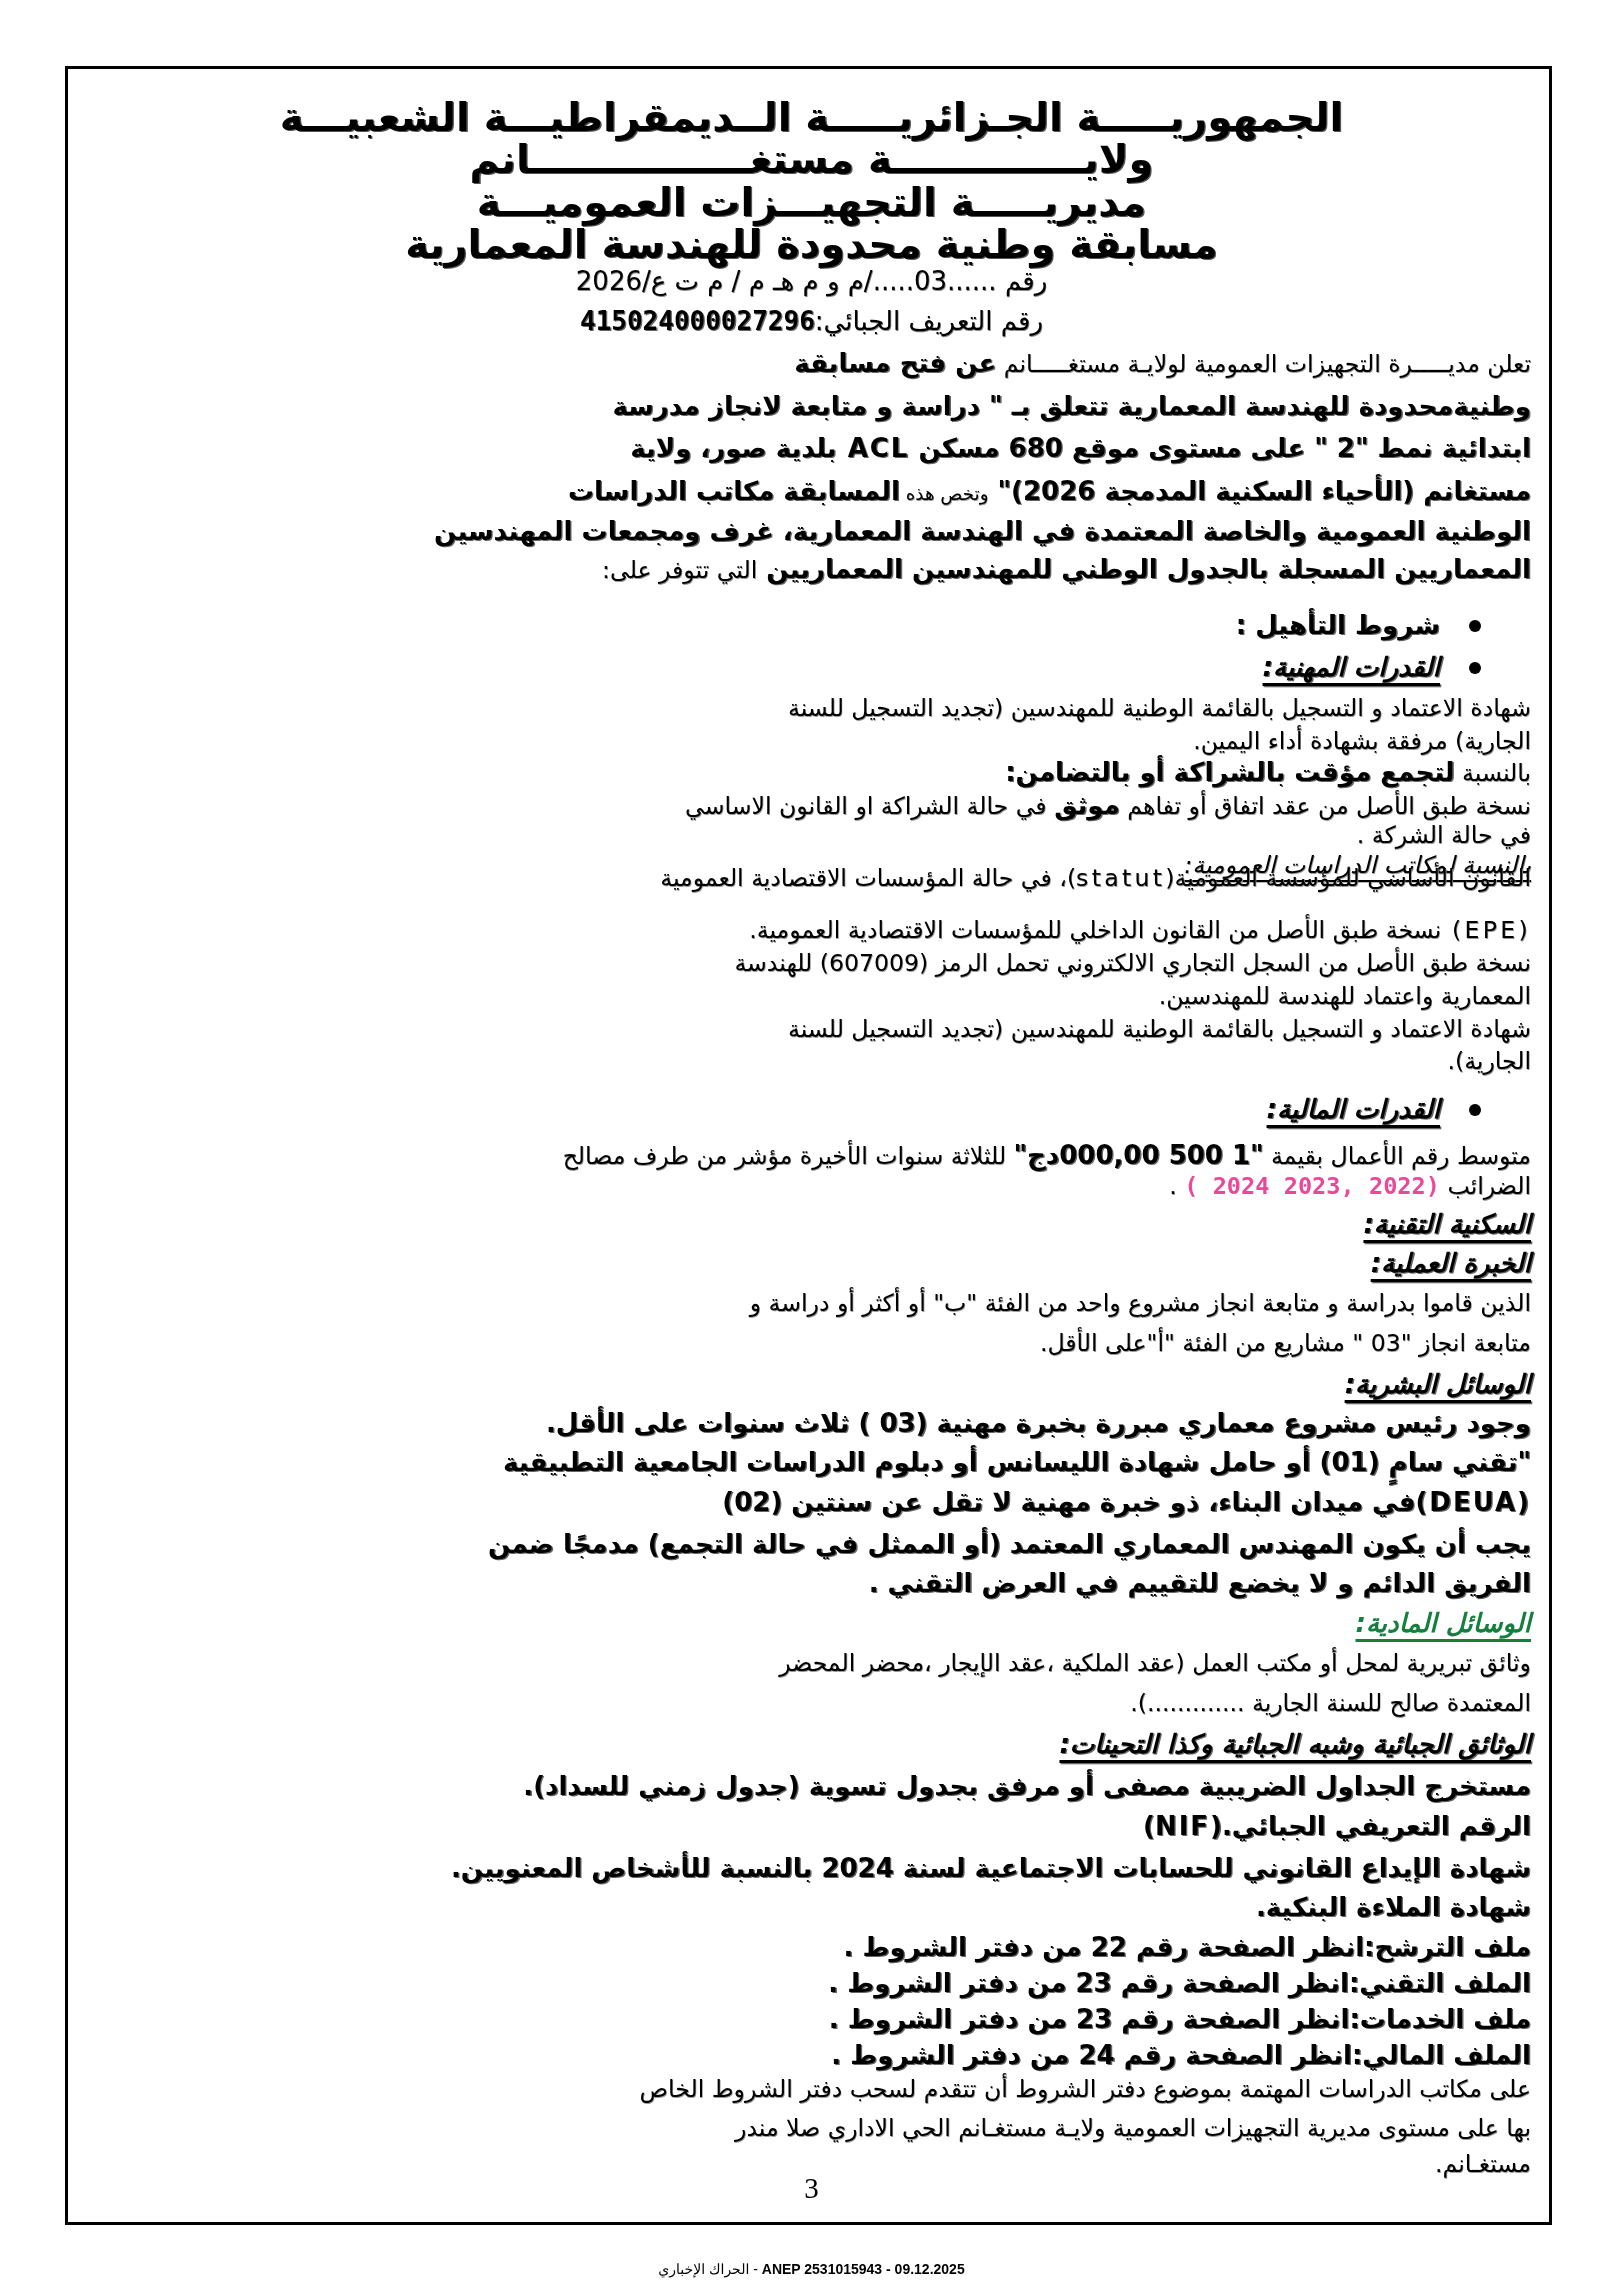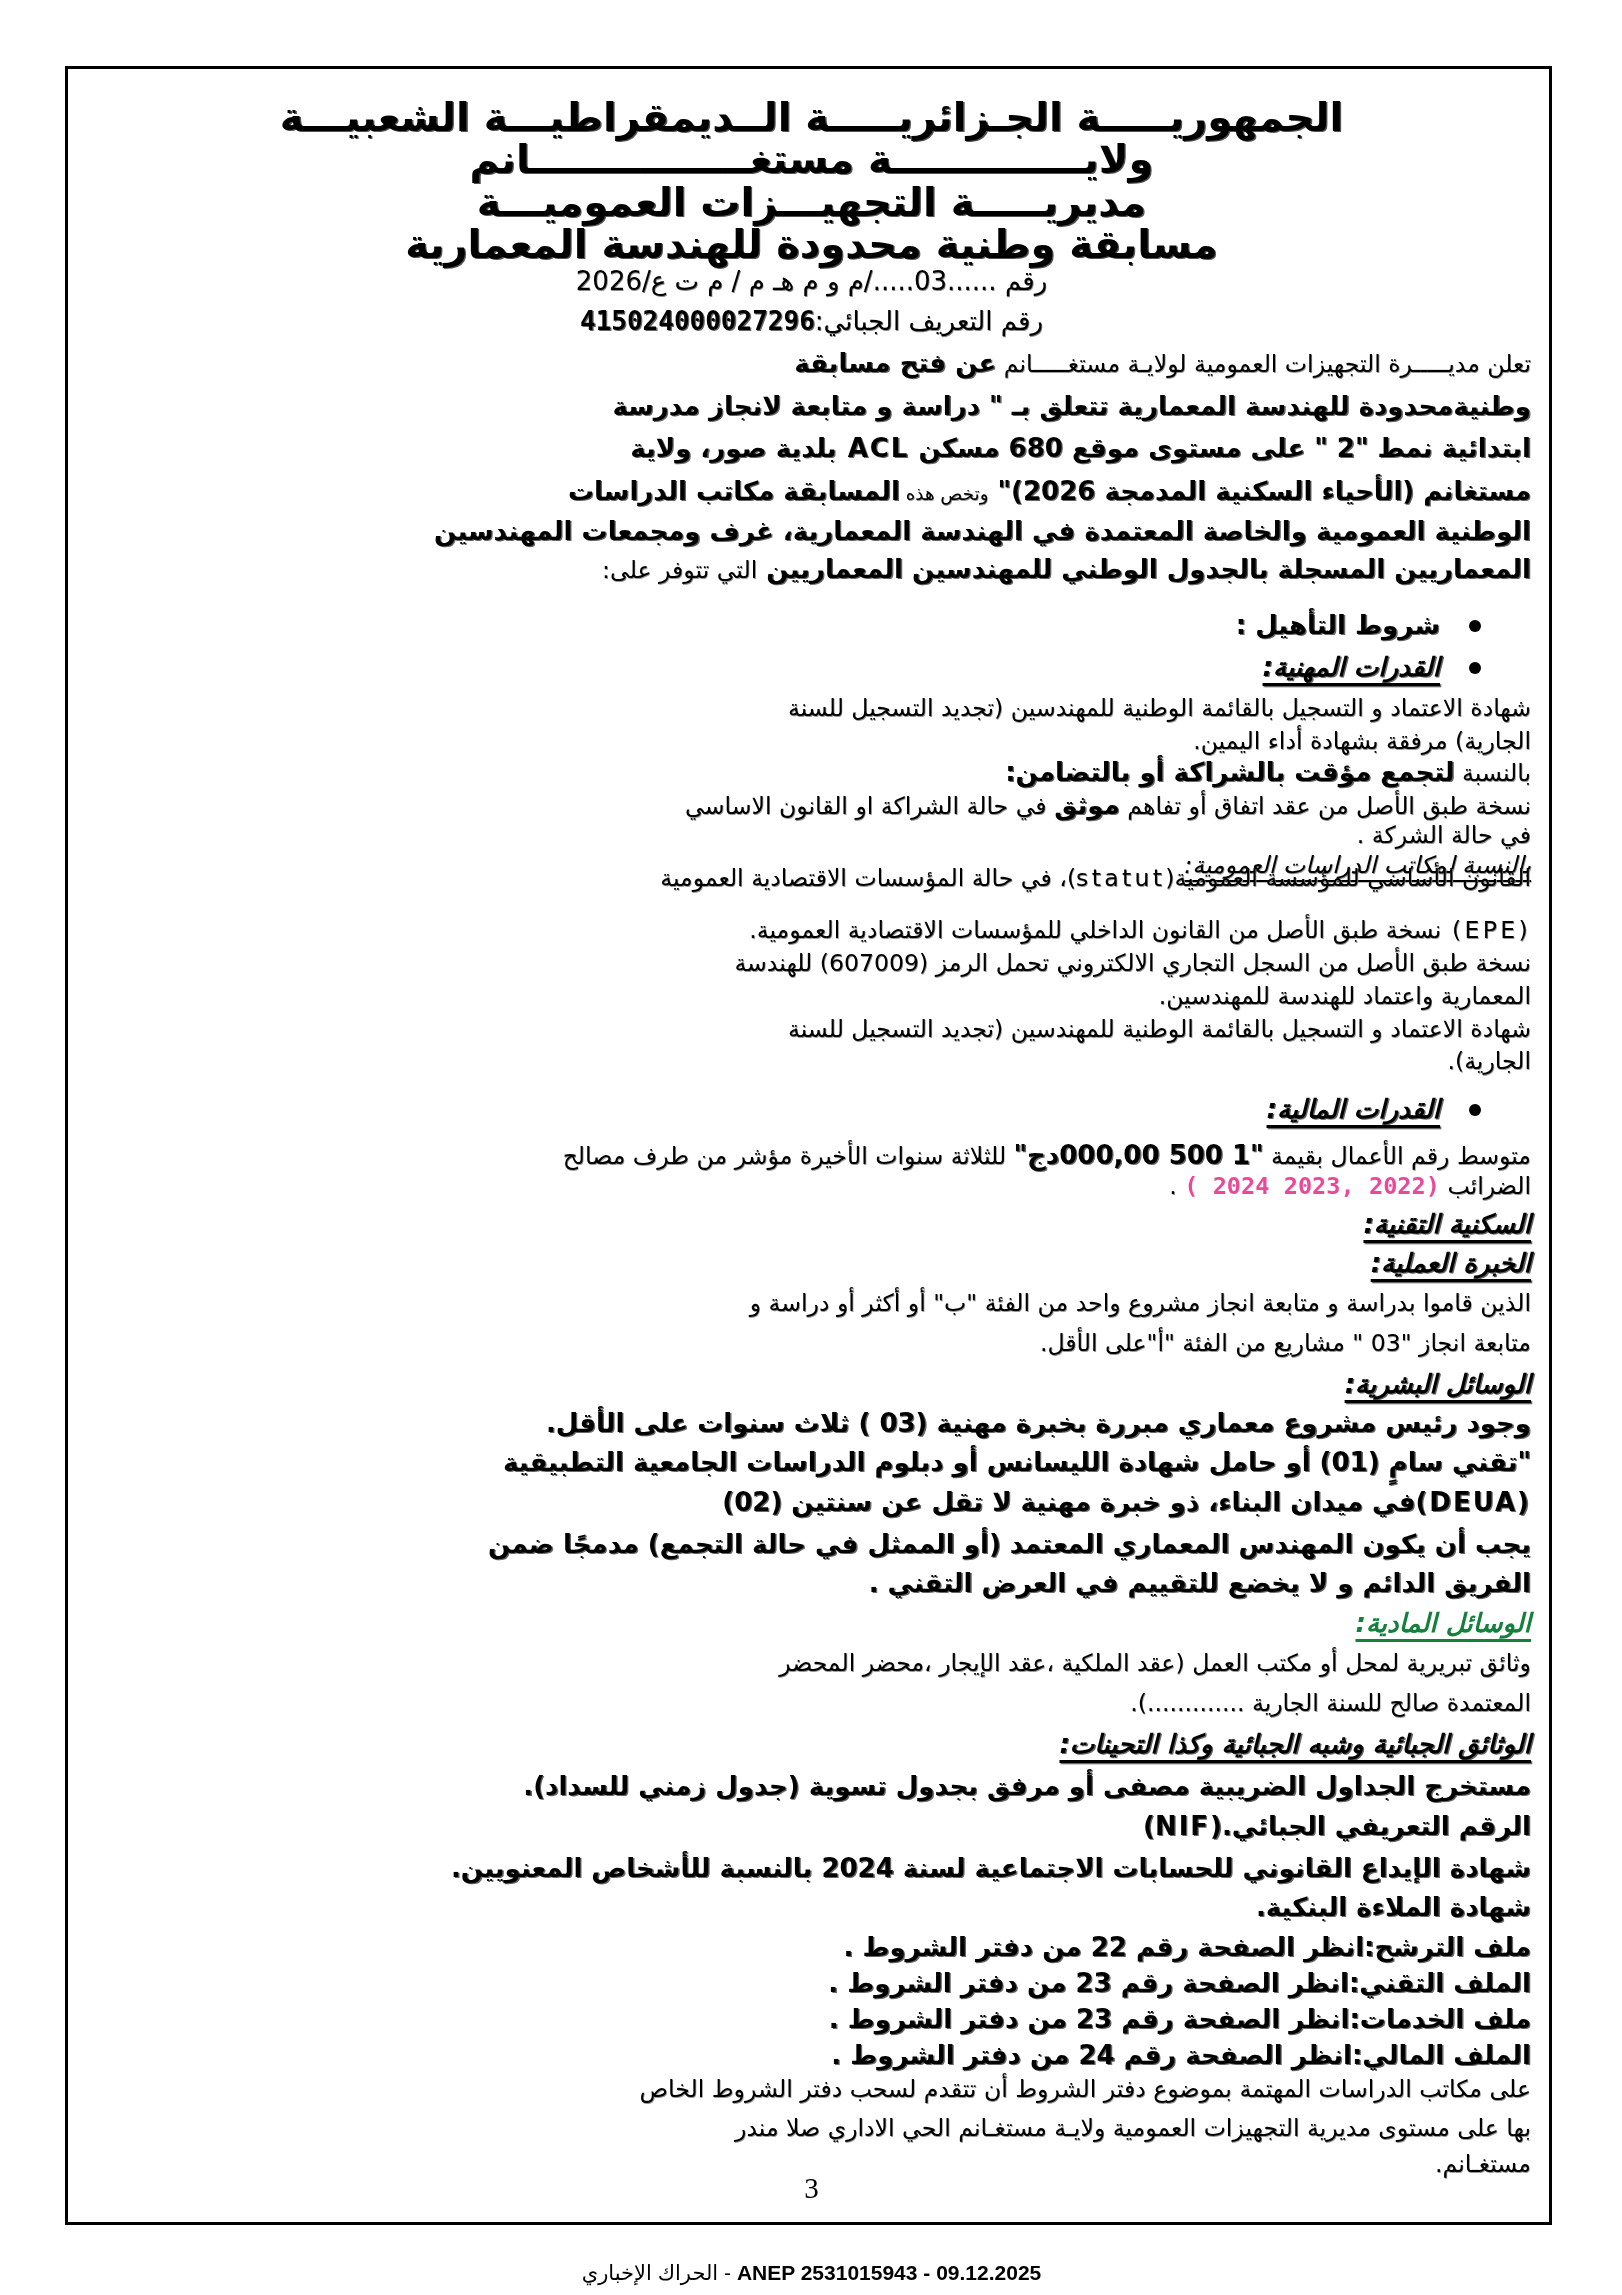--- a/index.html
+++ b/index.html
@@ -9,21 +9,21 @@
   .ctr { left:65px; right:65px; text-align:center; }
   .h1 { font-size:40px; font-weight:bold; letter-spacing:3.9px; text-shadow:1.3px 1.3px 0 #555; }
   .hn { font-size:26px; font-weight:normal; letter-spacing:3.3px; text-shadow:0.7px 0.7px 0 #888; }
   .b { font-size:26px; font-weight:bold; letter-spacing:2px; text-shadow:1.3px 1.3px 0 #666; }
   .n { font-size:23.6px; font-weight:normal; letter-spacing:3.3px; text-shadow:0.7px 0.7px 0 #999; }
   .u { text-decoration:underline; text-decoration-thickness:3.3px; text-underline-offset:6.5px;font-style:italic; }
   .red { color:#15803d; text-shadow:none; }
   .mag { color:#ec4899; font-family:"DejaVu Sans Mono", monospace; font-weight:bold; text-shadow:none; }
   .bullet { display:inline-block; width:11.8px; height:11.8px; border-radius:50%; background:#000; margin-left:29px; vertical-align:middle; }
   .pg { position:absolute; left:0; right:0; top:2172px; text-align:center; font-family:"Liberation Serif", serif; font-size:29px; }
-  .footer { position:absolute; left:0; right:0; top:2261px; text-align:center; font-family:"Liberation Sans", sans-serif; font-size:21px; }
+  .footer { position:absolute; left:0; right:0; top:2261px; text-align:center; font-family:"Liberation Sans", sans-serif; font-size:14px; }
   .footer .code { font-weight:bold; }
   .latin { font-family:"DejaVu Sans Mono", monospace; }
 </style>
 </head>
 <body>
 
 <div class="frame"></div>
 
 <div class="ln ctr h1" style="top:97px">الجمهوريـــــة الجـزائريـــــة الــديمقراطيـــة الشعبيـــة</div>
 <div class="ln ctr h1" style="top:139px">ولايــــــــــــــة مستغــــــــــــــــانم</div>

